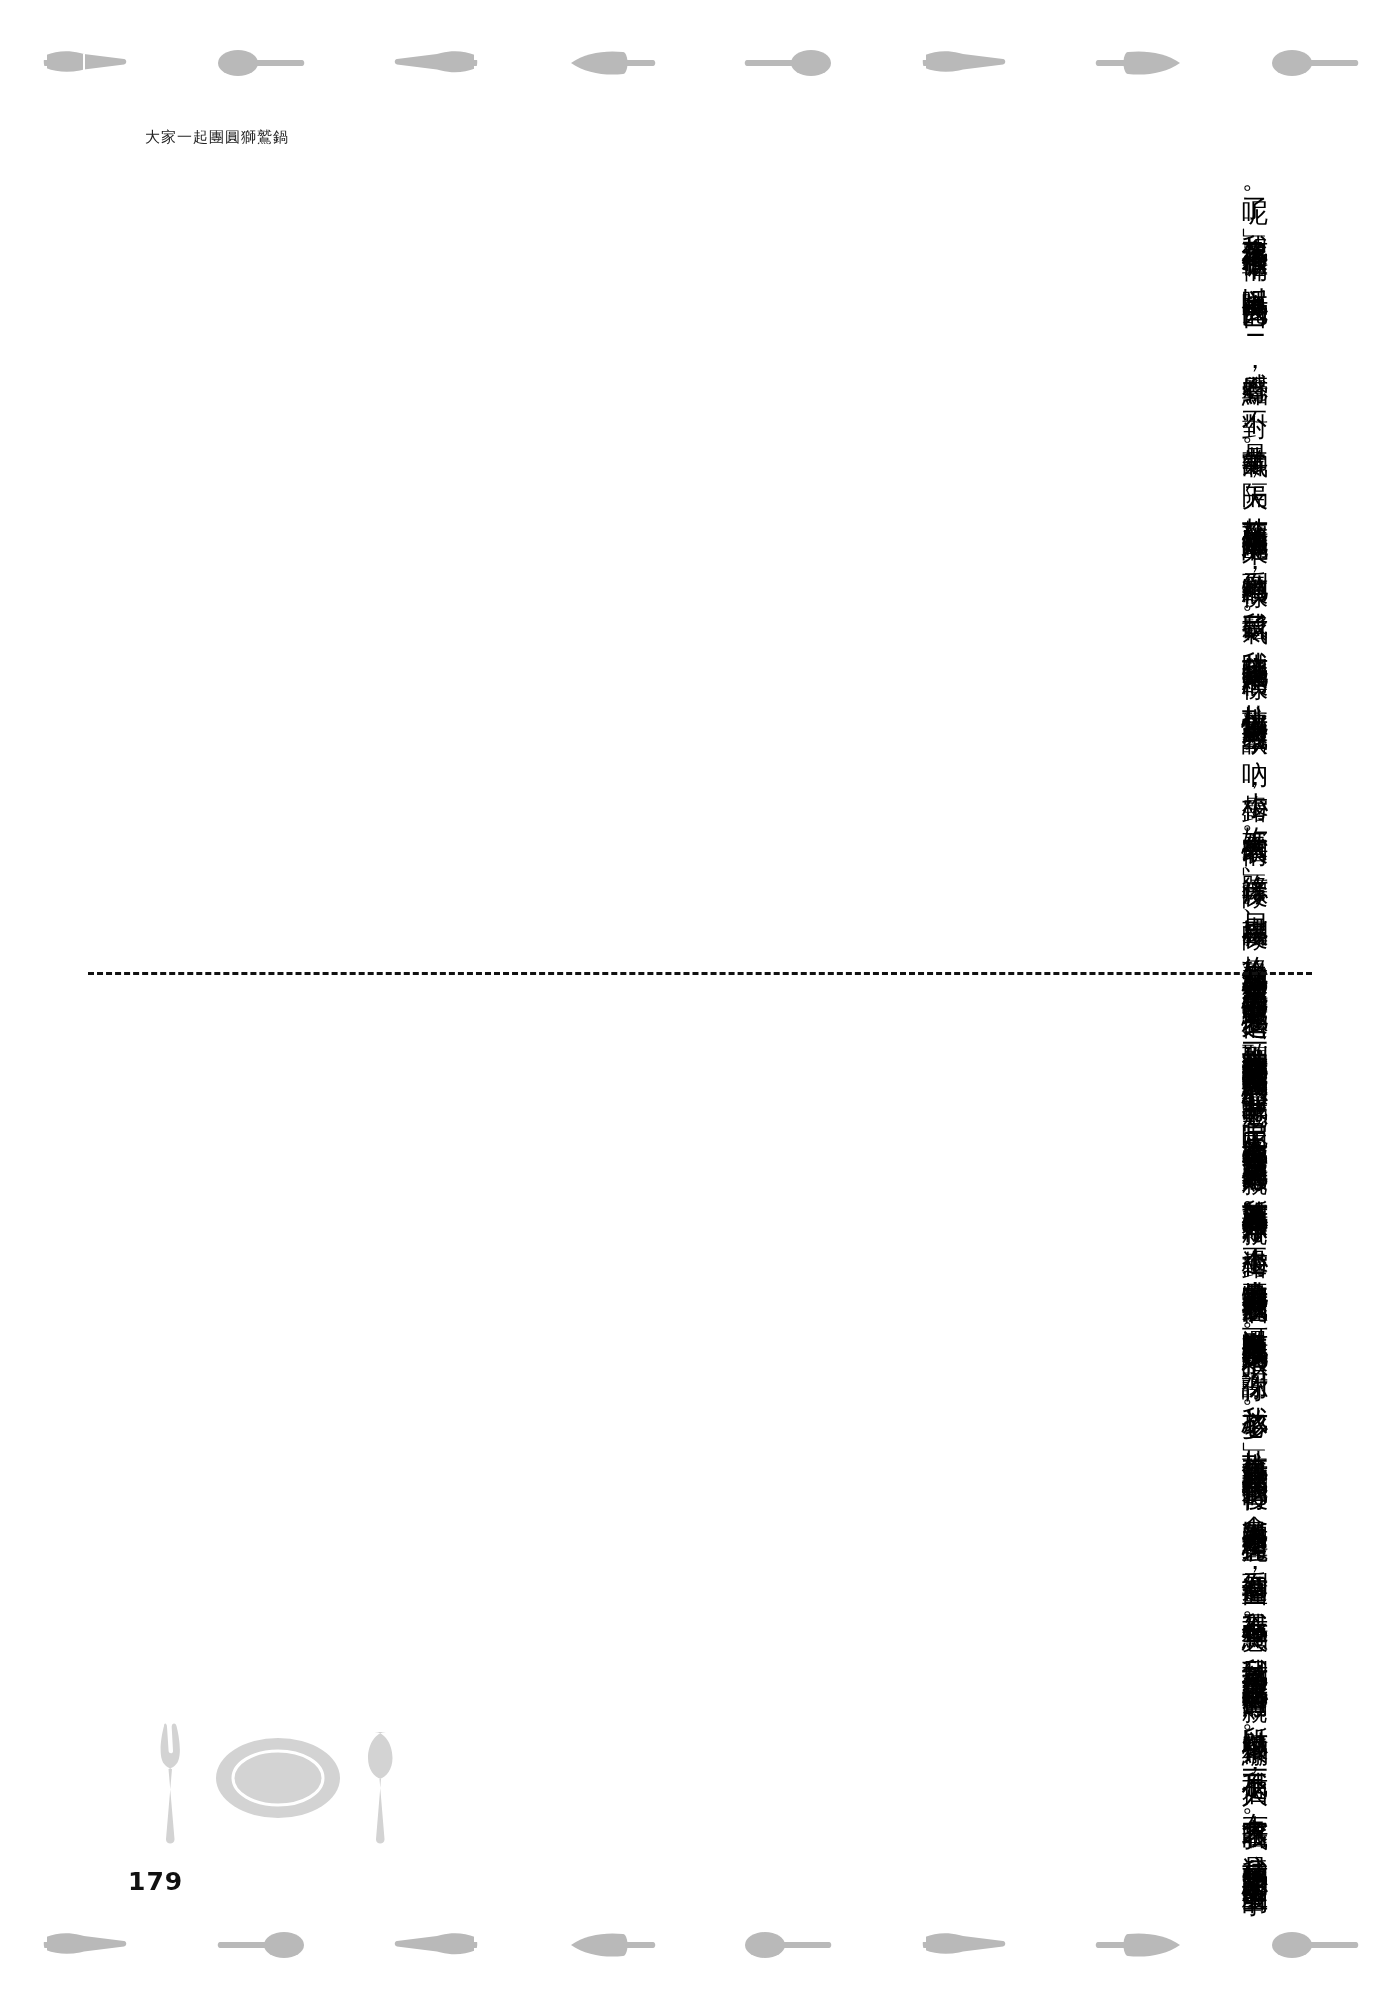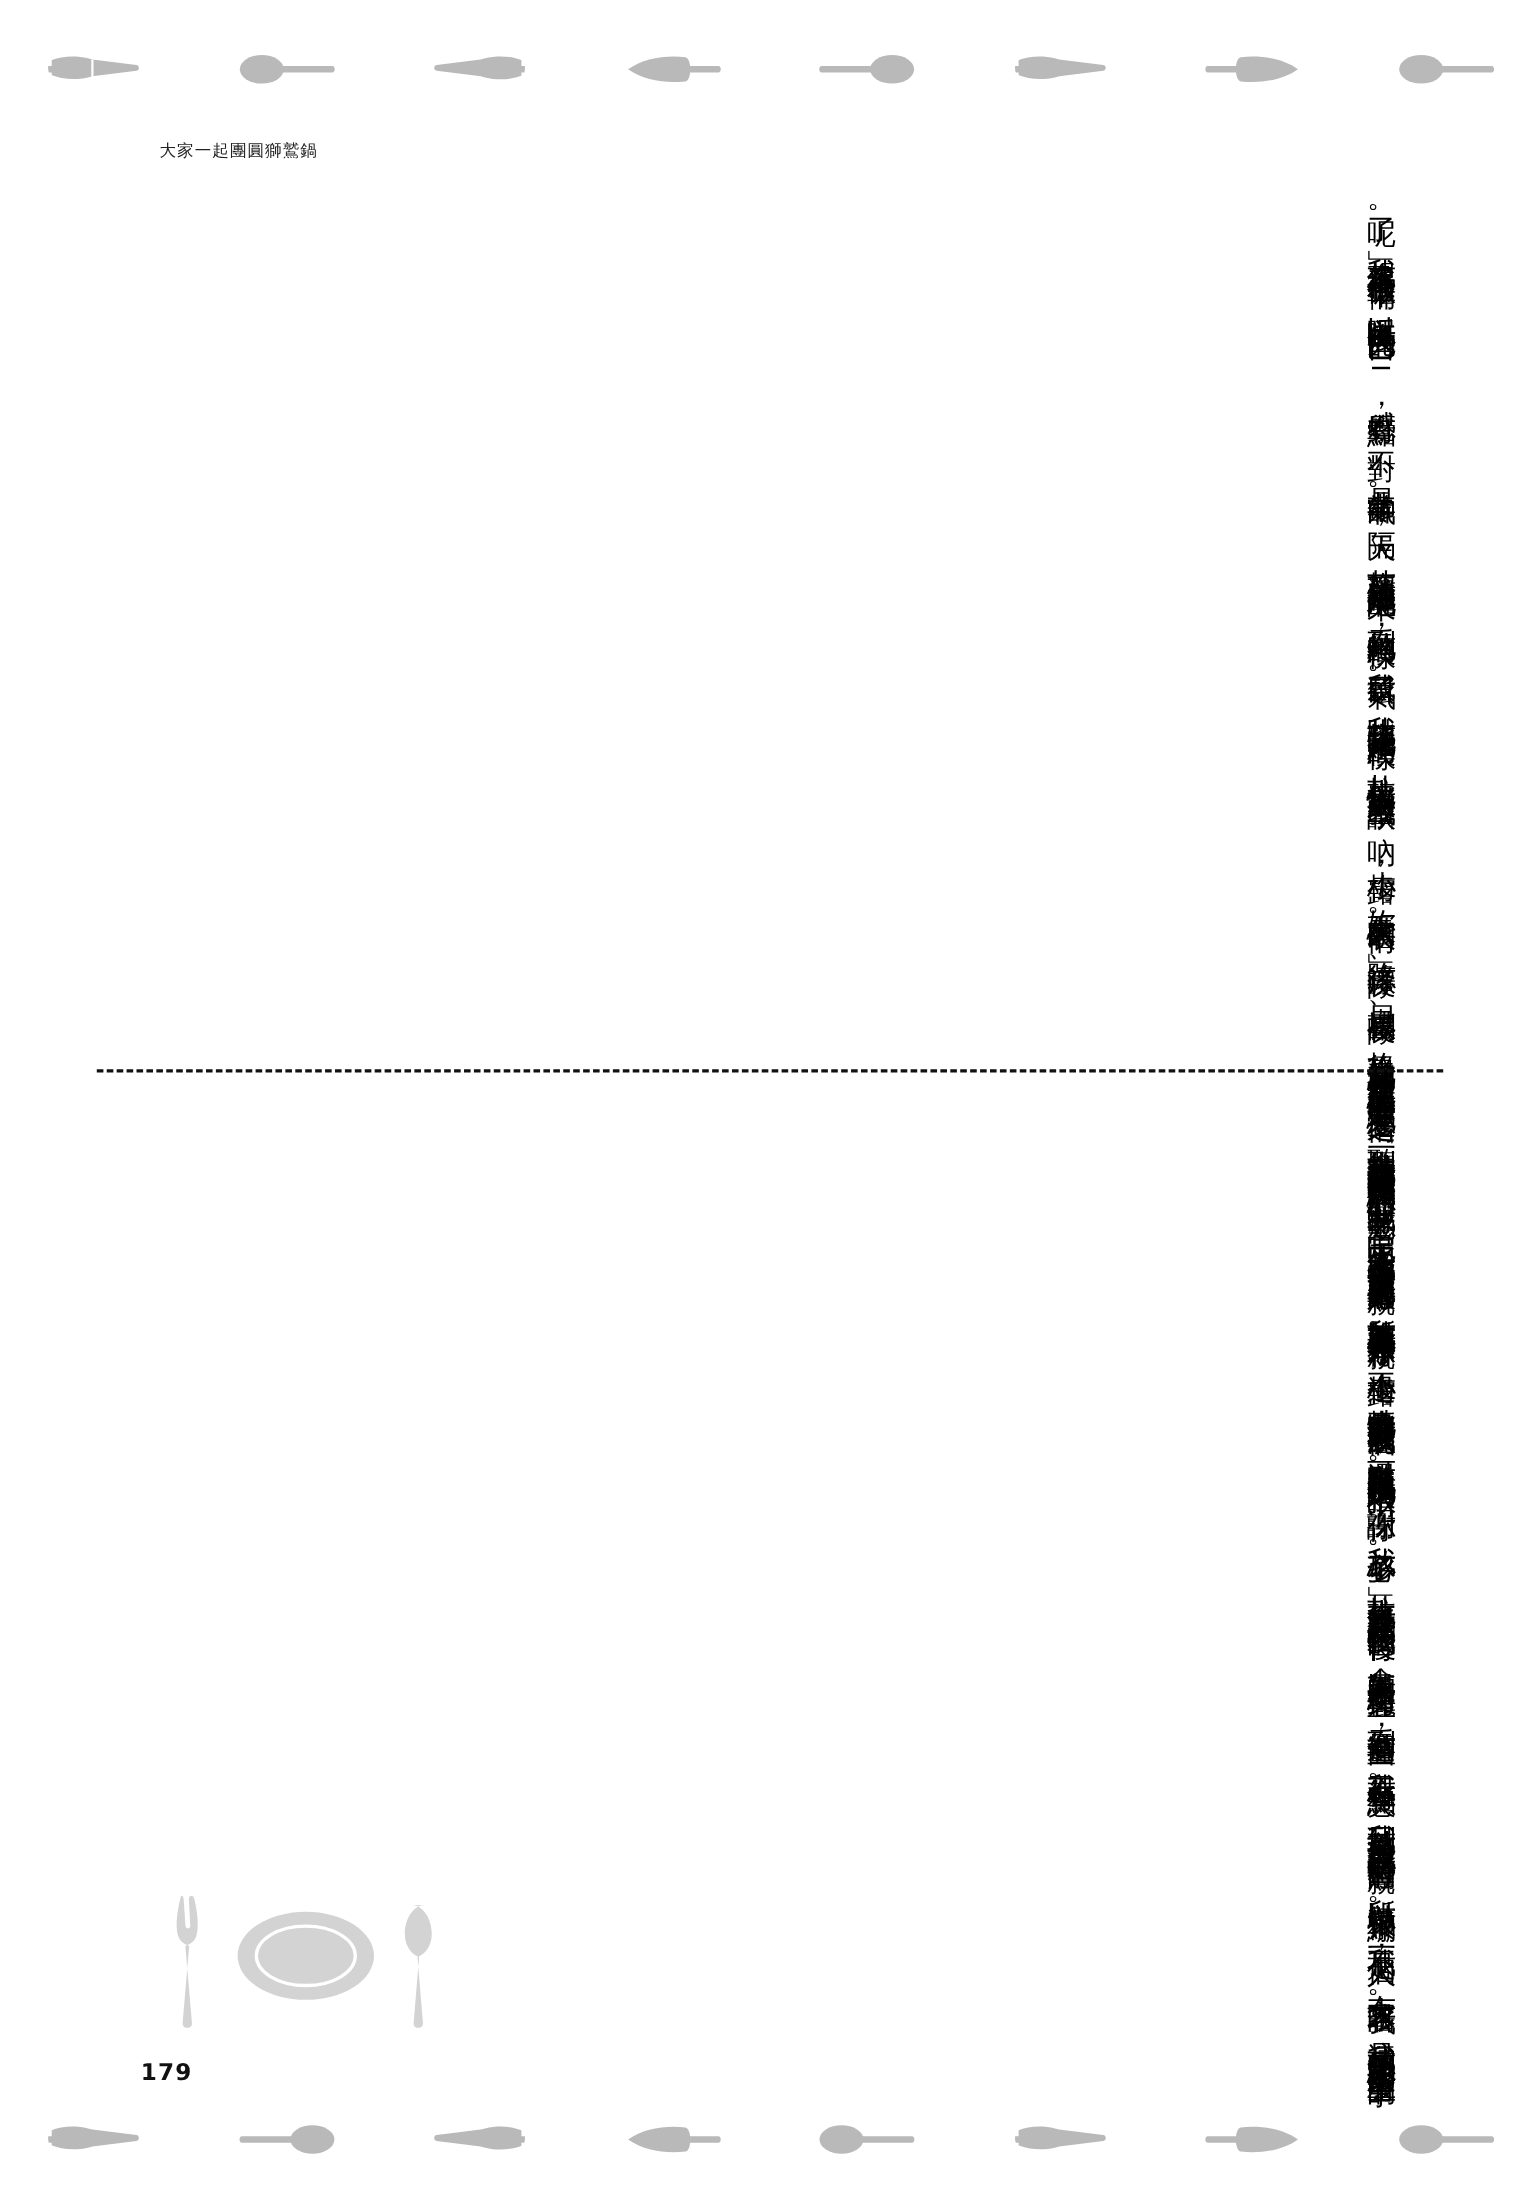--- a/index.html
+++ b/index.html
@@ -42,21 +42,21 @@
     color: #222;
     font-family: "DejaVu Sans", "Liberation Sans", sans-serif;
     margin-left: 17px;
   }
 
   
   .page-number {
     position: absolute;
     left: 128px;
     bottom: 112px;
-    font-size: 21px;
+    font-size: 25px;
     font-weight: bold;
     color: #111;
     font-family: "DejaVu Sans", "Liberation Sans", sans-serif;
     letter-spacing: 1px;
   }
 
   
   .divider {
     position: absolute;
     left: 88px;

